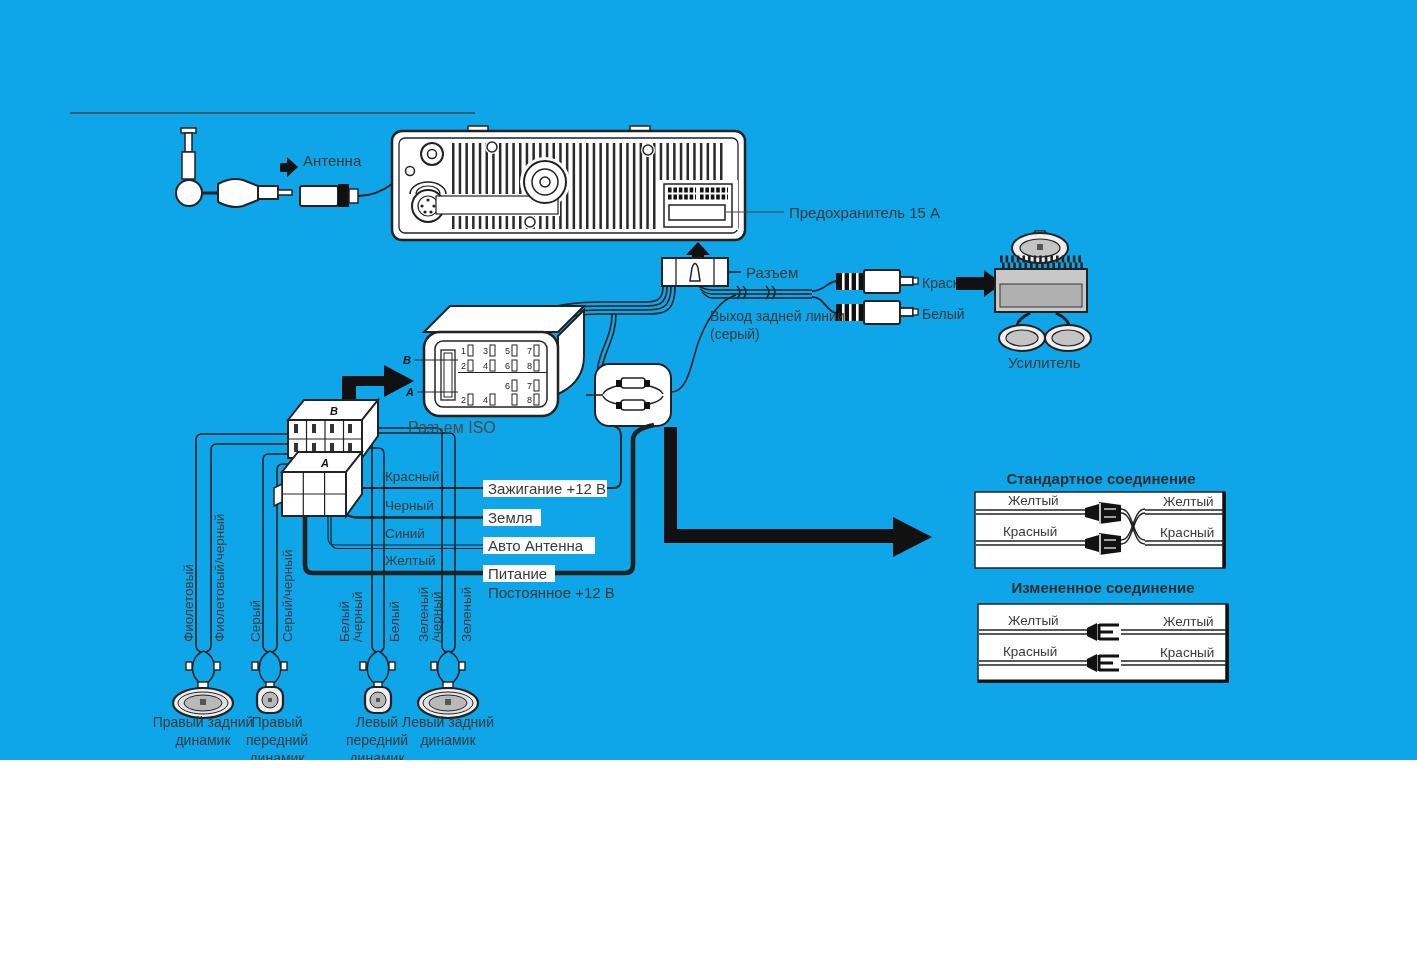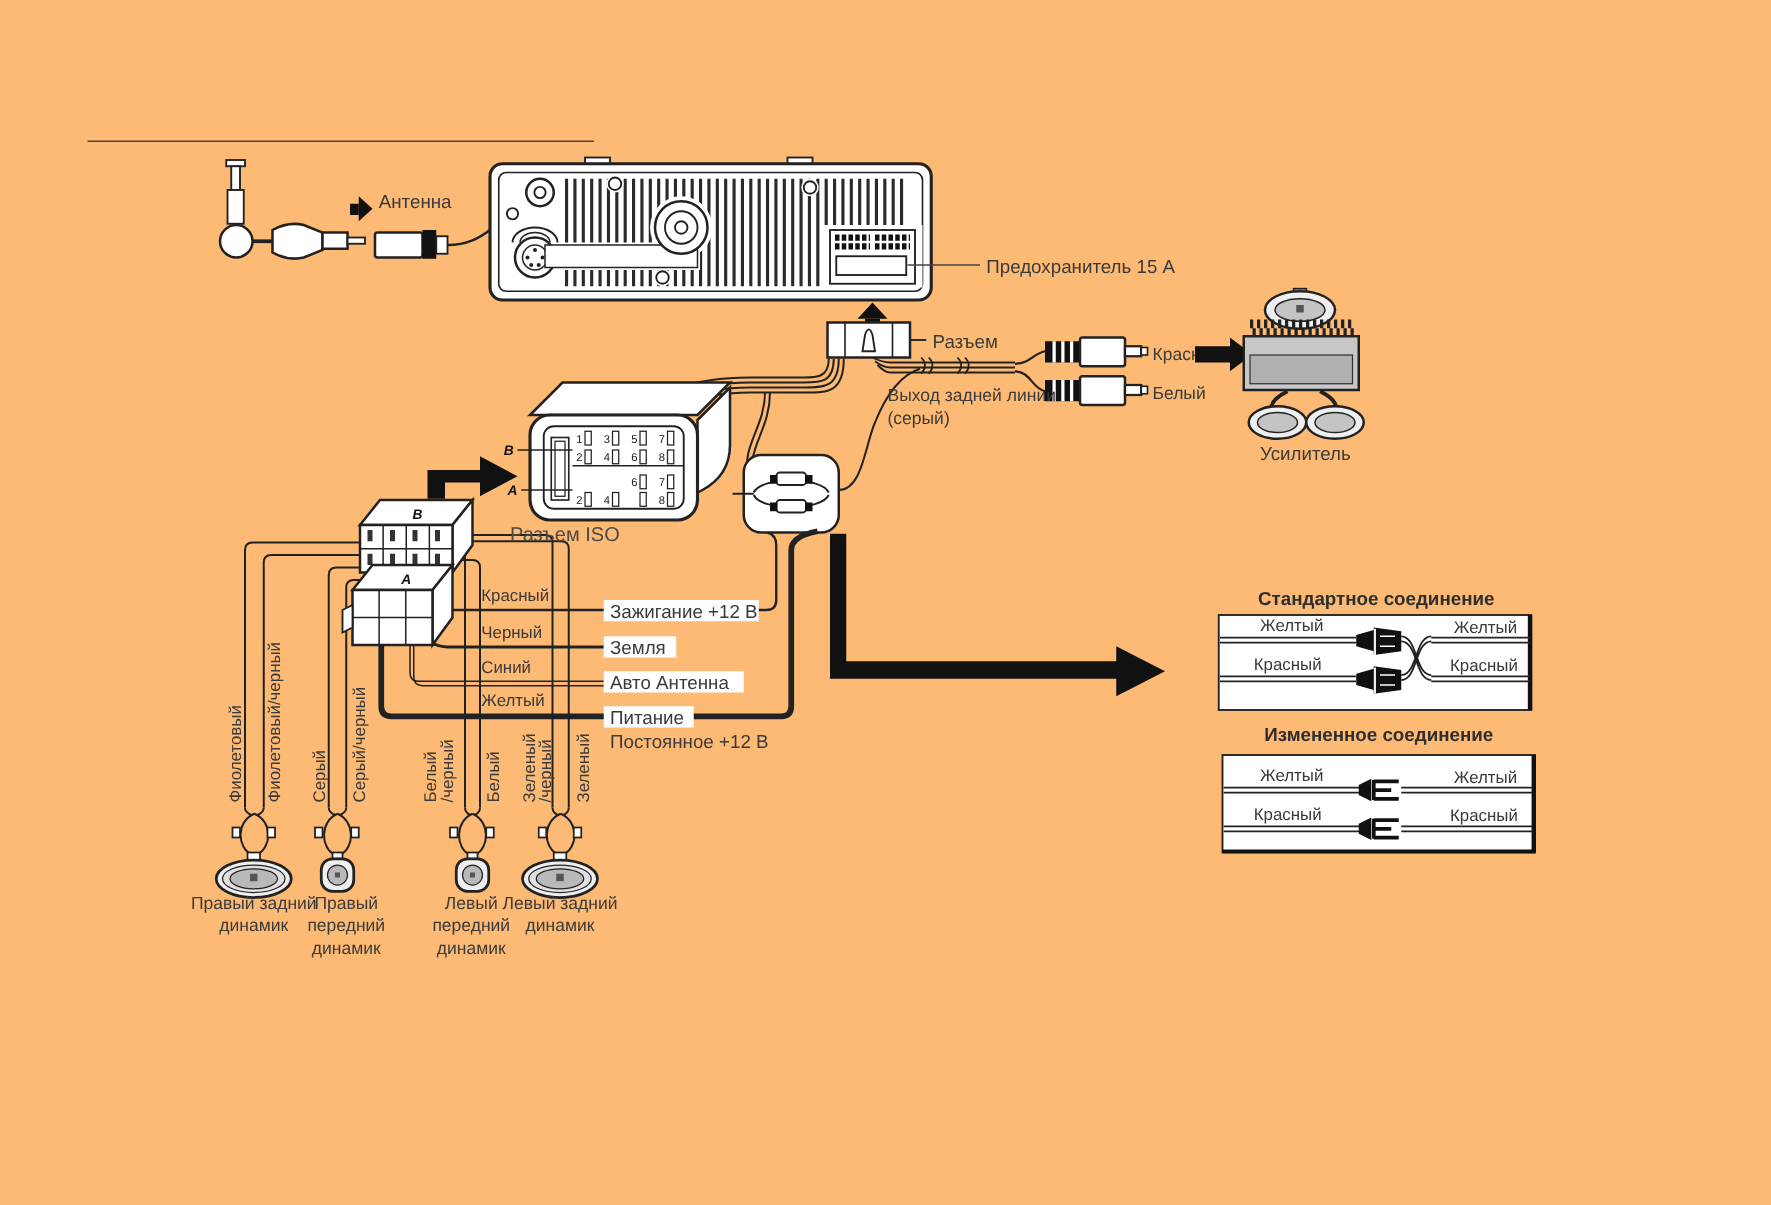--- a/index.html
+++ b/index.html
@@ -1,16 +1,16 @@
 <!DOCTYPE html>
 <html><head>
 <meta charset="utf-8">
 <style>
   html,body{margin:0;padding:0;background:#ffffff;}
-  .stage{width:1417px;height:964px;position:relative;background:#fdba74;overflow:hidden;}
+  .stage{width:1417px;height:760px;position:relative;background:#0ea5e9;overflow:hidden;}
   svg{display:block;}
   text{font-family:"Liberation Sans","DejaVu Sans",sans-serif;fill:#3a3a3a;}
   .t15{font-size:15px;}
   .t14{font-size:14px;}
   .t13{font-size:13.5px;}
   .t16{font-size:16px;fill:#4a4a4a;}
   .tTitle{font-size:15px;font-weight:600;fill:#2e2e2e;}
   .t9{font-size:9px;fill:#222;}
   .tBA{font-size:11px;font-weight:bold;fill:#111;font-style:italic;}
   .ln{stroke:#222;fill:none;}

